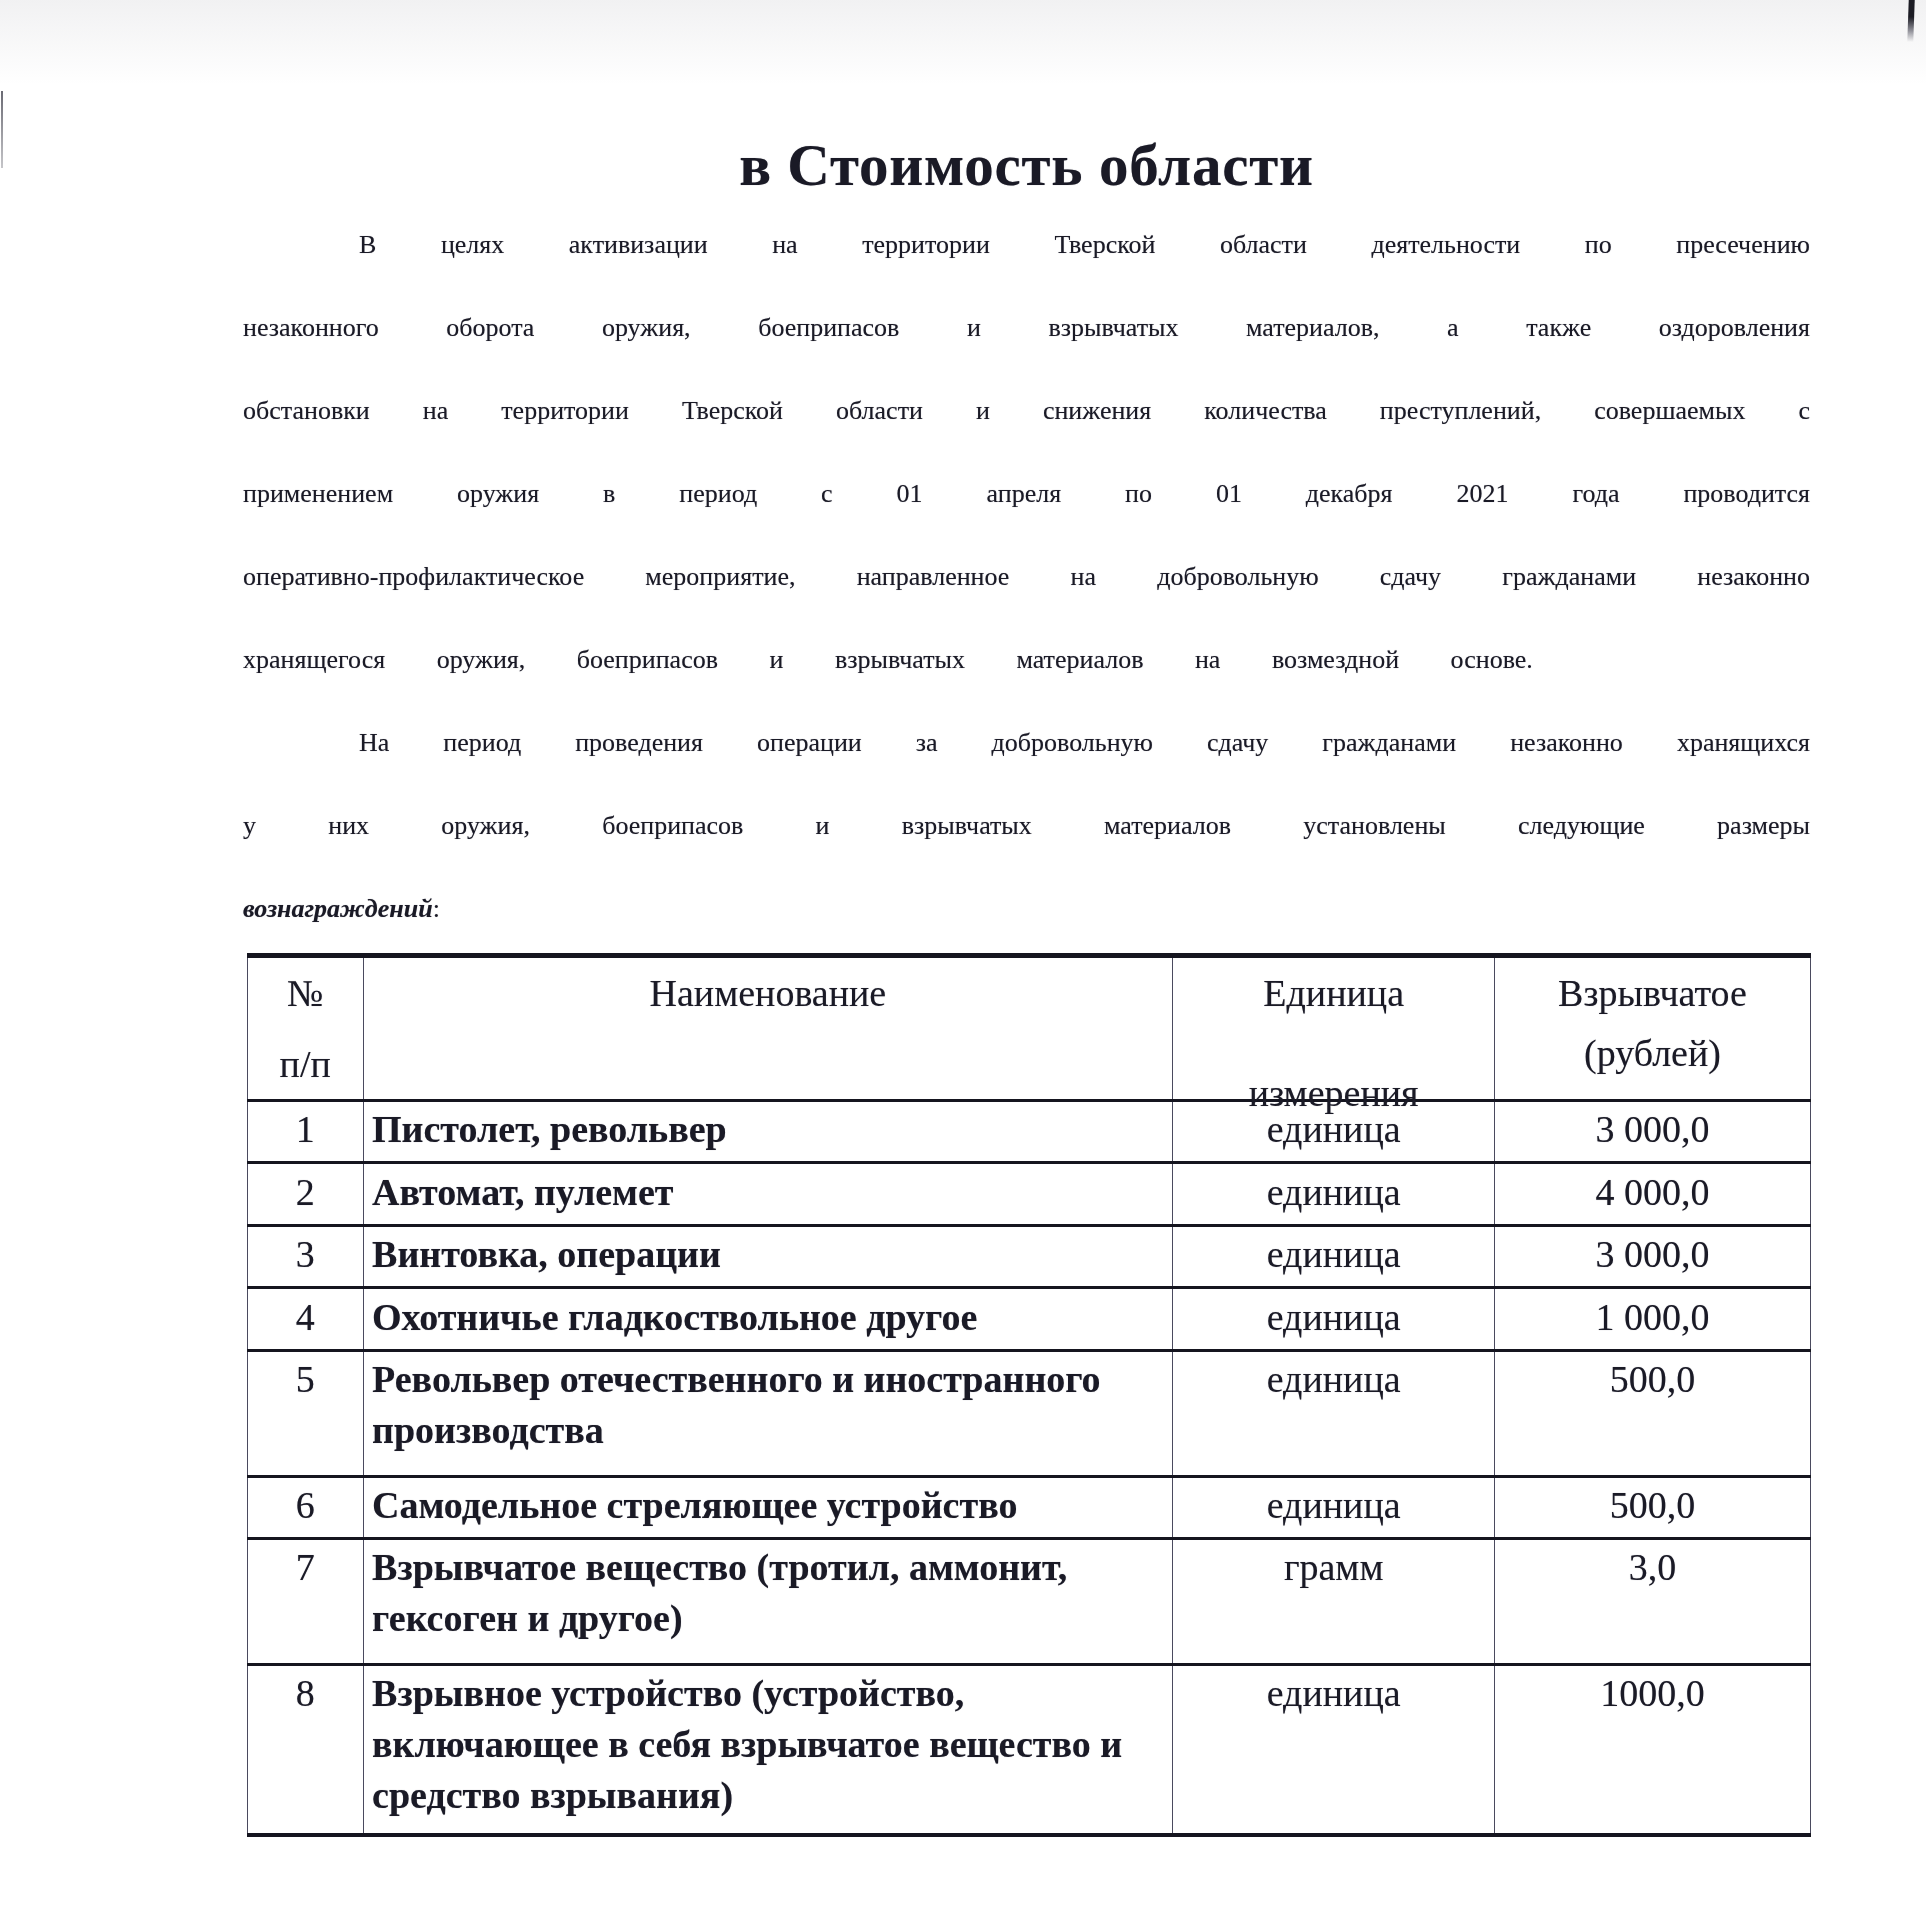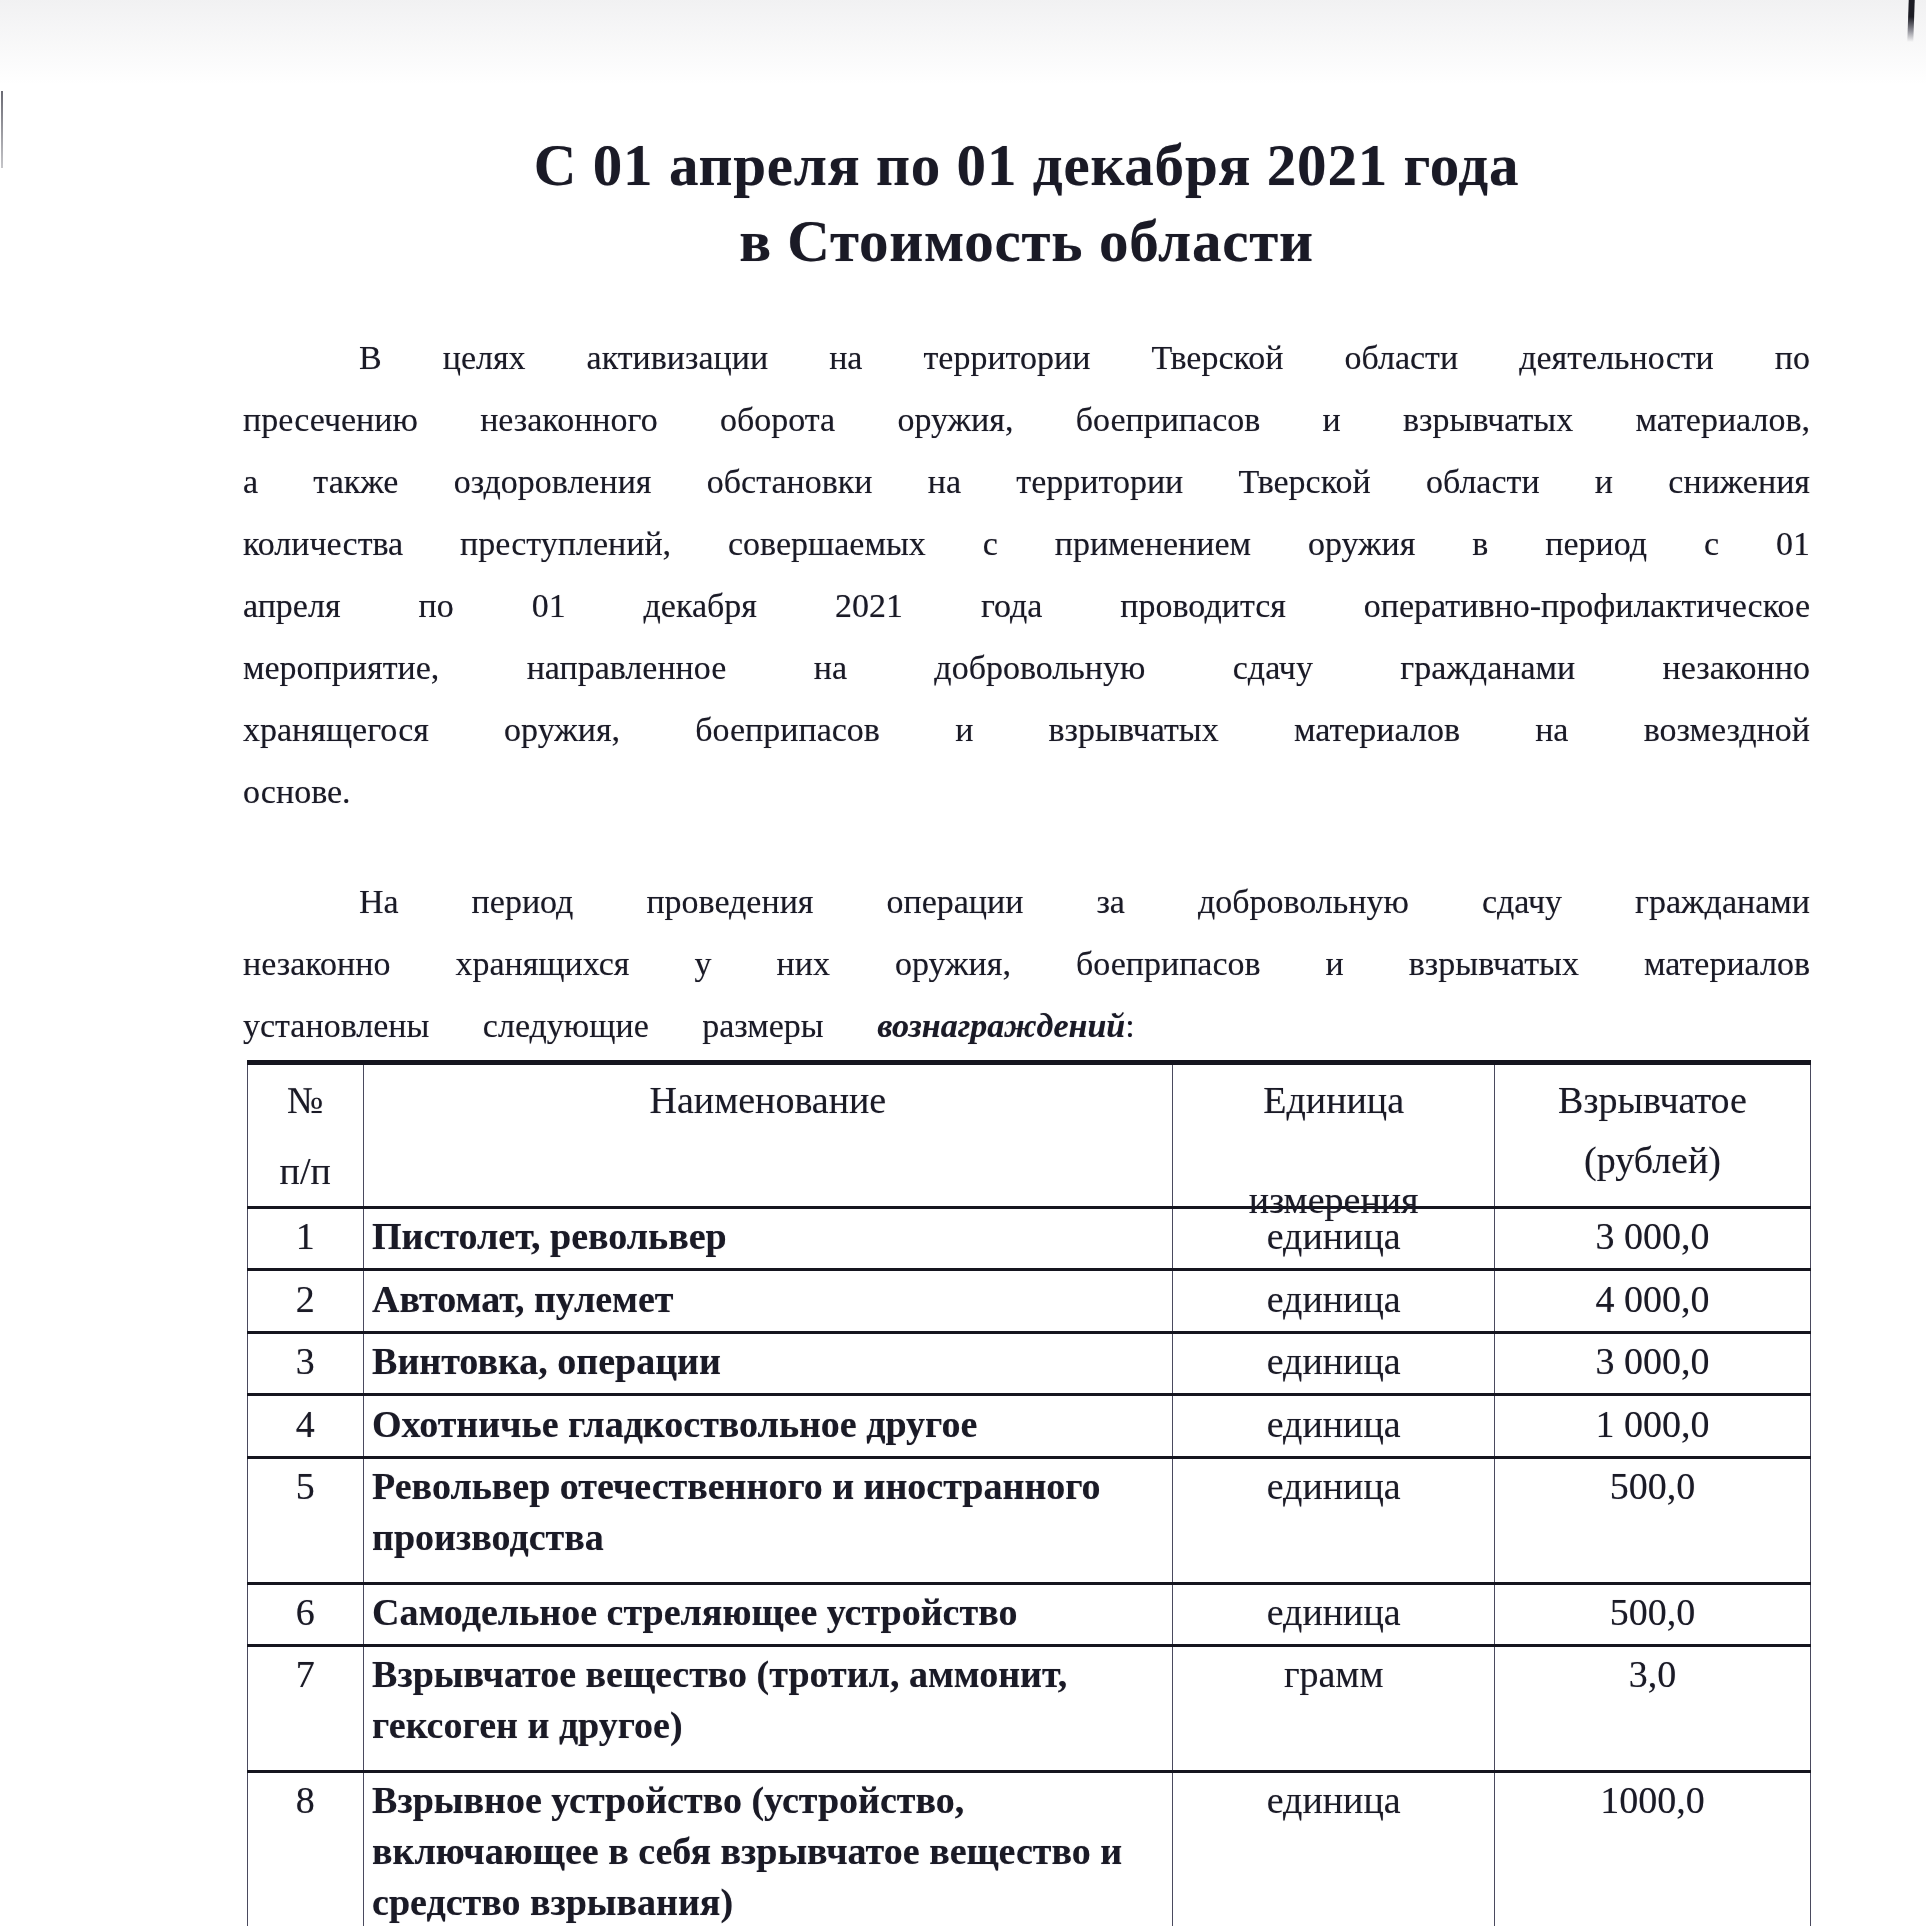--- a/index.html
+++ b/index.html
@@ -40,24 +40,23 @@
   }
   .heading{
     font-size:67px;font-weight:bold;text-align:center;line-height:83px;
     letter-spacing:1.5px;
   }
   .subtitle{
     font-size:59px;font-weight:bold;text-align:center;line-height:76px;
     letter-spacing:0.8px;
   }
   .para{
-    font-size:34px;line-height:62px;
+    font-size:26px;line-height:83px;
     text-align:justify;text-indent:116px;
     word-spacing:45px;
-    margin-top:48px;
   }
   .para .emph{font-weight:bold;}
   table.rewards{
     width:1564px;margin-left:3.9px;margin-top:3.1px;
     border-collapse:collapse;table-layout:fixed;
     font-size:38px;line-height:51px;
     border-left:1.5px solid var(--rule-mid);
     border-right:1.5px solid var(--rule-mid);
     border-top:5.8px solid var(--rule-dark);
     border-bottom:4.2px solid var(--rule-dark);
@@ -91,21 +90,20 @@
 </style>
 </head>
 <body>
 
 <div class="page">
   <div class="scan-haze"></div>
   <div class="artifact-top-right"></div>
   <div class="artifact-left-line"></div>
 
   <div class="content">
-    <div class="subtitle">С 01 апреля по 01 декабря 2021 года</div>
     <div class="subtitle">в Стоимость области</div>
 
     <p class="para">В целях активизации на территории Тверской области деятельности по пресечению незаконного оборота оружия, боеприпасов и взрывчатых материалов, а также оздоровления обстановки на территории Тверской области и снижения количества преступлений, совершаемых с применением оружия в период с 01 апреля по 01 декабря 2021 года проводится оперативно-профилактическое мероприятие, направленное на добровольную сдачу гражданами незаконно хранящегося оружия, боеприпасов и взрывчатых материалов на возмездной основе.</p>
 
     <p class="para"><span>На период проведения операции за добровольную сдачу гражданами незаконно хранящихся у них оружия, боеприпасов и взрывчатых материалов установлены следующие размеры </span><em class="emph">вознаграждений</em><span>:</span></p>
 
     <table class="rewards">
       <colgroup>
         <col class="c-num">
           <col class="c-name">

